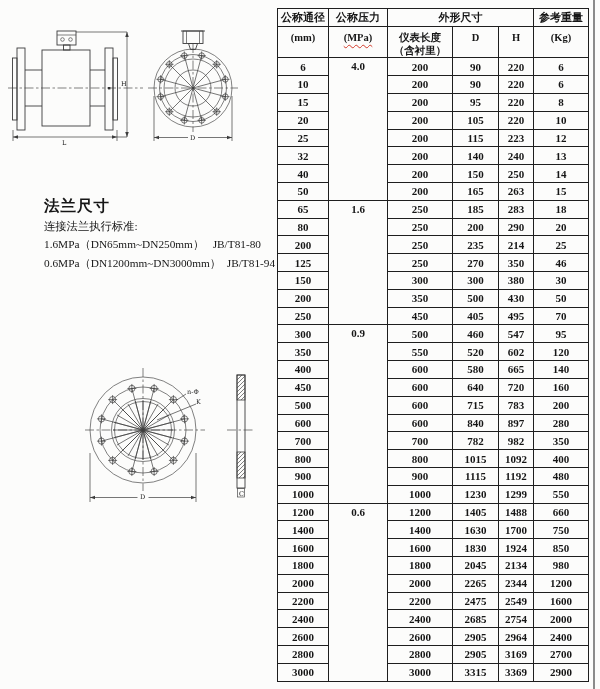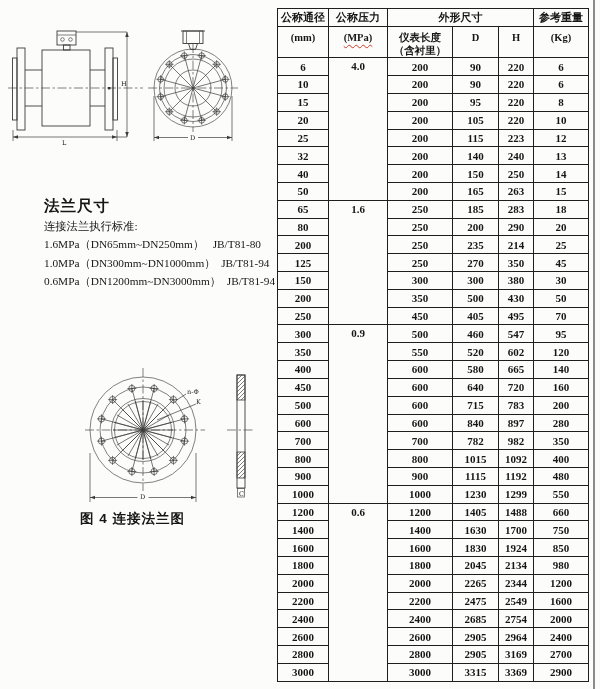--- a/index.html
+++ b/index.html
@@ -156,21 +156,20 @@
       <rect class="lblbg" x="188" y="132" width="10" height="9"></rect>
       <text class="dimtxt" x="190" y="140">D</text>
     </g>
   </svg>
 
 
   <div class="left-text">
     <div class="flange-heading">法兰尺寸</div>
     <div class="flange-line">连接法兰执行标准:</div>
     <div class="flange-line">1.6MPa（DN65mm~DN250mm）   JB/T81-80</div>
-    <div class="flange-line">1.0MPa（DN300mm~DN1000mm）  JB/T81-94</div>
     <div class="flange-line">0.6MPa（DN1200mm~DN3000mm）  JB/T81-94</div>
   </div>
 
   <svg id="fig4" viewBox="0 0 270 158">
     <defs>
       <marker id="ar4" viewBox="0 0 10 10" refX="9" refY="5" markerWidth="8" markerHeight="8" orient="auto-start-reverse">
         <path d="M0 1.8 L9 5 L0 8.2 z" fill="#3c3c3c"></path>
       </marker>
       <pattern id="hatch4" patternUnits="userSpaceOnUse" width="4" height="4">
         <path d="M0 4 L4 0" stroke="#4a4a4a" stroke-width="0.7"></path>
@@ -271,21 +270,20 @@
     <g>
       <rect class="ln" x="237" y="22" width="8" height="113"></rect>
       <rect x="237" y="22" width="8" height="25" fill="url(#hatch4)" stroke="#3c3c3c" stroke-width="0.8"></rect>
       <rect x="237" y="99" width="8" height="26" fill="url(#hatch4)" stroke="#3c3c3c" stroke-width="0.8"></rect>
       <line class="cl" x1="227" y1="77" x2="255" y2="77"></line>
       <rect class="thin" x="237.5" y="135.5" width="7" height="8.5"></rect>
       <text class="dimtxt" x="239" y="142.5">C</text>
     </g>
   </svg>
 
-  <div class="fig4-caption">图 4  连接法兰图</div>
 
   <table class="dims">
     <colgroup>
       <col style="width:51px">
         <col style="width:59px">
         <col style="width:65px">
       <col style="width:46px">
         <col style="width:35px">
         <col style="width:55px">
     </colgroup>
@@ -386,21 +384,21 @@
           <td>250</td>
           <td>235</td>
           <td>214</td>
           <td>25</td>
         </tr>
         <tr>
           <td>125</td>
           <td>250</td>
           <td>270</td>
           <td>350</td>
-          <td>45</td>
+          <td>46</td>
         </tr>
         <tr>
           <td>150</td>
           <td>300</td>
           <td>300</td>
           <td>380</td>
           <td>30</td>
         </tr>
         <tr>
           <td>200</td>

